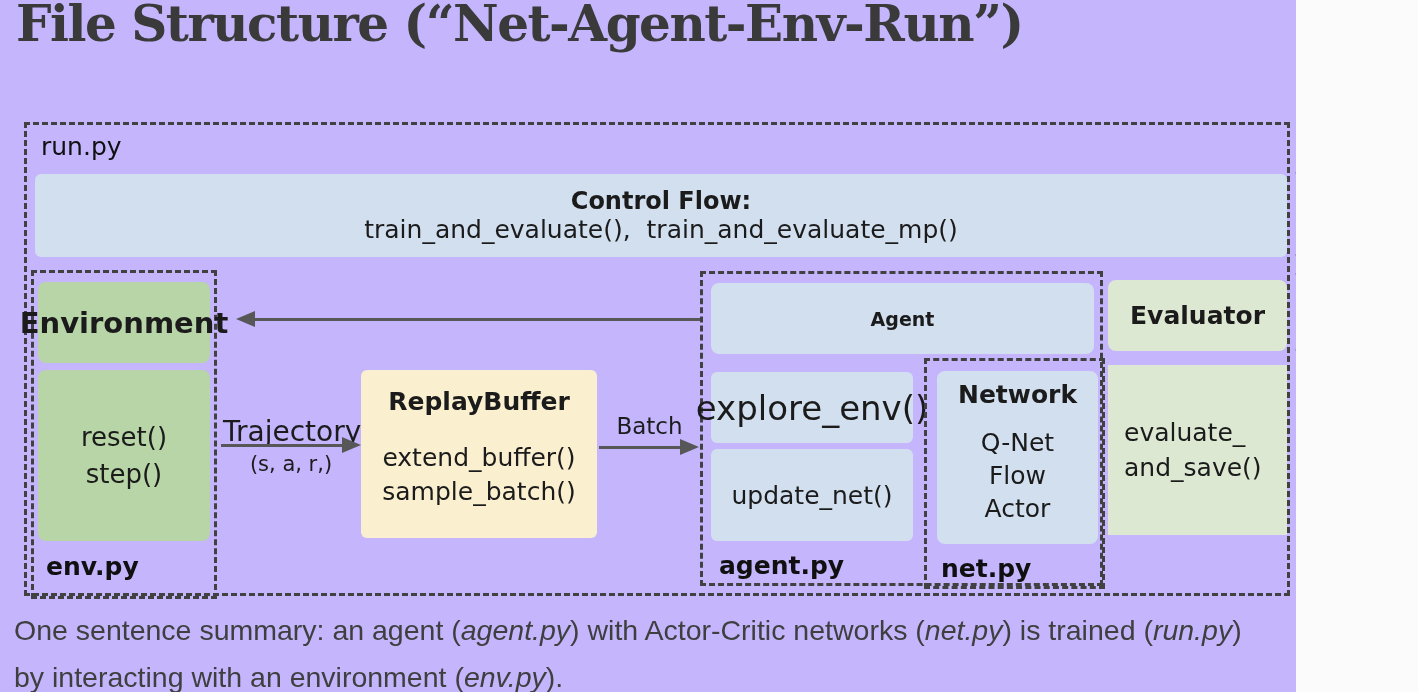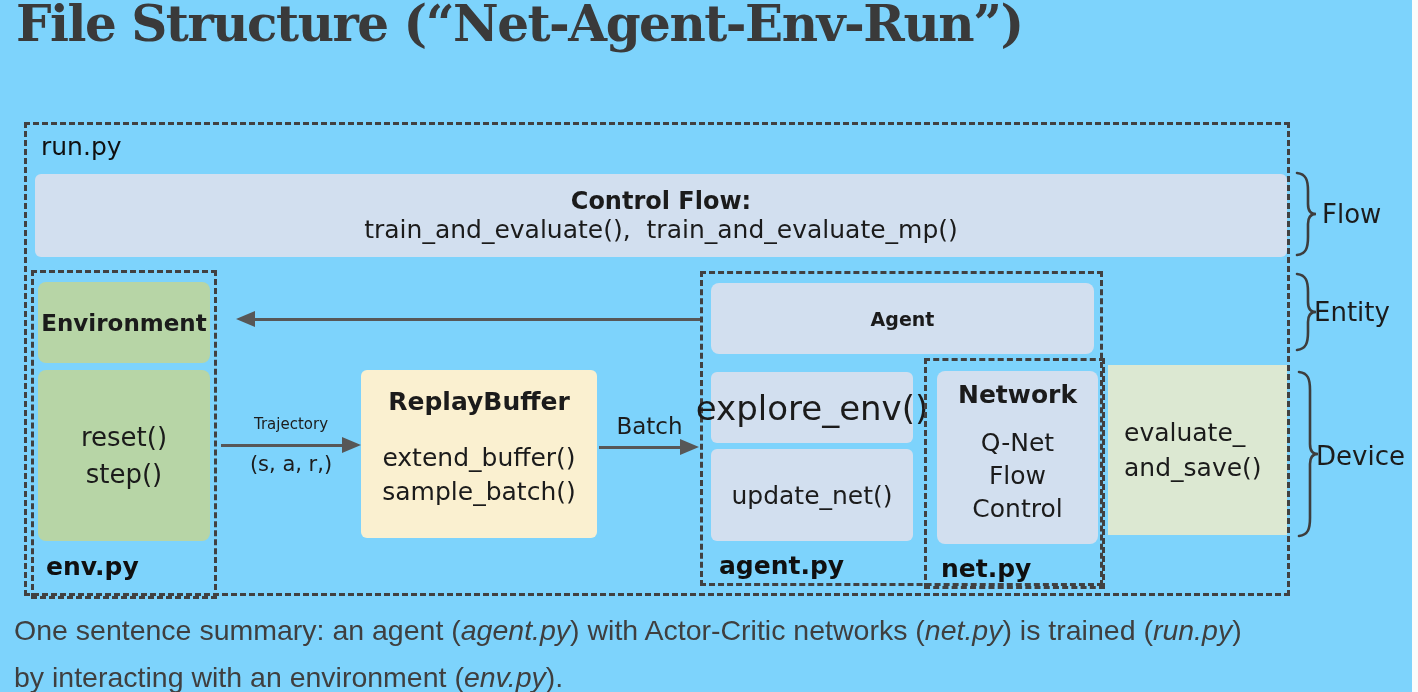--- a/index.html
+++ b/index.html
@@ -1,16 +1,16 @@
 <!DOCTYPE html>
 <html style="--blue: #d2dfef; --green: #b7d5a6; --light-green: #dce8d2; --cream: #faf0d0; --line: #414141; --arrow: #575757;"><head>
 <meta charset="utf-8">
 <style>
   html,body{margin:0;padding:0;background:#fbfbfb;}
-  .canvas{position:relative;width:1412px;height:692px;background:#7dd3fc;overflow:hidden;
+  .canvas{position:relative;width:1296px;height:692px;background:#c4b5fd;overflow:hidden;
           font-family:"DejaVu Sans",sans-serif;color:#1b1b1b;}
   .title{position:absolute;left:16px;top:-6px;margin:0;font-family:"DejaVu Serif",serif;
          font-weight:700;font-size:50px;letter-spacing:-1.5px;color:#3a3a3a;white-space:nowrap;}
   .dashed{position:absolute;border:3px dashed var(--line);box-sizing:border-box;}
   .box{position:absolute;box-sizing:border-box;display:flex;align-items:center;justify-content:center;}
   .col{flex-direction:column;}
   .blue{background:var(--blue);}
   .green{background:var(--green);}
   .lightgreen{background:var(--light-green);}
   .cream{background:var(--cream);}
@@ -40,34 +40,34 @@
   <div class="dashed" style="left:24px;top:122px;width:1266px;height:474px">
 
     <div class="file" style="left:14px;top:7px;font-weight:normal">run.py</div>
 
     <div class="box blue col" style="left:8px;top:49px;width:1252px;height:83px;border-radius:6px">
       <div class="bold" style="font-size:24px">Control Flow:</div>
       <div style="font-size:25px;white-space:pre">train_and_evaluate(),  train_and_evaluate_mp()</div>
     </div>
 
     <div class="dashed" style="left:4px;top:145px;width:186px;height:329px">
-      <div class="box green bold" style="left:4px;top:9px;width:172px;height:81px;font-size:23px;border-radius:8px">Environment</div>
+      <div class="box green bold" style="left:4px;top:9px;width:172px;height:81px;font-size:29px;border-radius:8px">Environment</div>
       <div class="box green col" style="left:4px;top:97px;width:172px;height:171px;font-size:26px;line-height:37px;border-radius:8px">
         <div>reset()</div>
         <div>step()</div>
       </div>
       <div class="file" style="left:12px;top:279px">env.py</div>
     </div>
 
     <div class="arrow left" style="left:209px;top:186px;width:467px">
       <div class="shaft"></div>
       <div class="head"></div>
     </div>
 
-    <div class="lbl" style="left:196px;top:290px;width:136px;text-align:center;font-size:15px">Trajectory</div>
+    <div class="lbl" style="left:196px;top:290px;width:136px;text-align:center;font-size:28px">Trajectory</div>
     <div class="arrow right" style="left:194px;top:312px;width:140px">
       <div class="shaft"></div>
       <div class="head"></div>
     </div>
     <div class="lbl" style="left:196px;top:327px;width:136px;text-align:center;font-size:21px">(s, a, r,)</div>
 
     <div class="cream" style="position:absolute;left:334px;top:245px;width:236px;height:168px;border-radius:6px;text-align:center">
       <div class="bold" style="font-size:25px;margin-top:17px">ReplayBuffer</div>
       <div style="font-size:25px;line-height:34px;margin-top:25px">
         <div>extend_buffer()</div>
@@ -86,27 +86,28 @@
       <div class="box blue" style="left:8px;top:98px;width:202px;height:71px;font-size:34px;border-radius:6px">explore_env()</div>
       <div class="box blue" style="left:8px;top:175px;width:202px;height:92px;font-size:25px;border-radius:6px">update_net()</div>
       <div class="file" style="left:16px;top:277px">agent.py</div>
 
       <div class="dashed" style="left:221px;top:84px;width:181px;height:231px">
         <div class="blue" style="position:absolute;left:10px;top:10px;width:161px;height:173px;border-radius:8px;text-align:center">
           <div class="bold" style="font-size:25px;margin-top:9px">Network</div>
           <div style="font-size:25px;line-height:33px;margin-top:17px">
             <div>Q-Net</div>
             <div>Flow</div>
-            <div>Control</div>
+            <div>Actor</div>
           </div>
         </div>
         <div class="file" style="left:14px;top:193px">net.py</div>
       </div>
     </div>
 
+    <div class="box lightgreen bold" style="left:1081px;top:155px;width:179px;height:71px;font-size:25px;border-radius:8px">Evaluator</div>
     <div class="box lightgreen col" style="left:1081px;top:240px;width:179px;height:170px;border-radius:0;font-size:25px;line-height:35px;align-items:flex-start;padding-left:16px">
       <div>evaluate_</div>
       <div>and_save()</div>
     </div>
   </div>
 
   <svg class="brace" style="left:1294px;top:171px" width="26" height="86" viewBox="0 0 26 86">
     <path d="M3,2 C12,3 14,9 14,20 L14,33 C14,39 16,43 22,43 C16,43 14,47 14,53 L14,66 C14,77 12,83 3,84" fill="none" stroke="#3d3d3d" stroke-width="2.6" stroke-linecap="round"></path>
   </svg>
   <div class="brace-label" style="left:1322px;top:199px">Flow</div>

